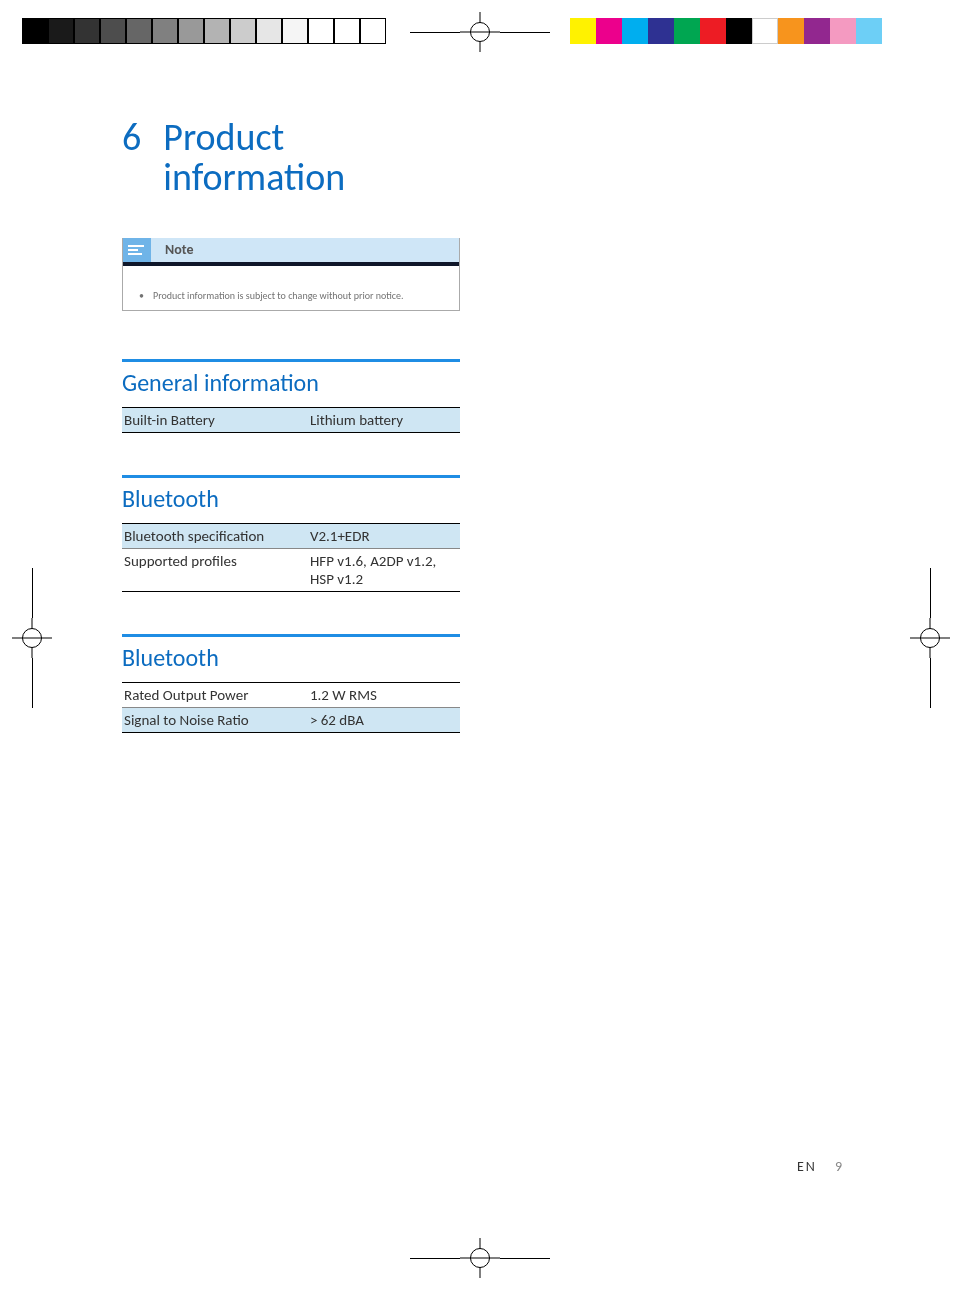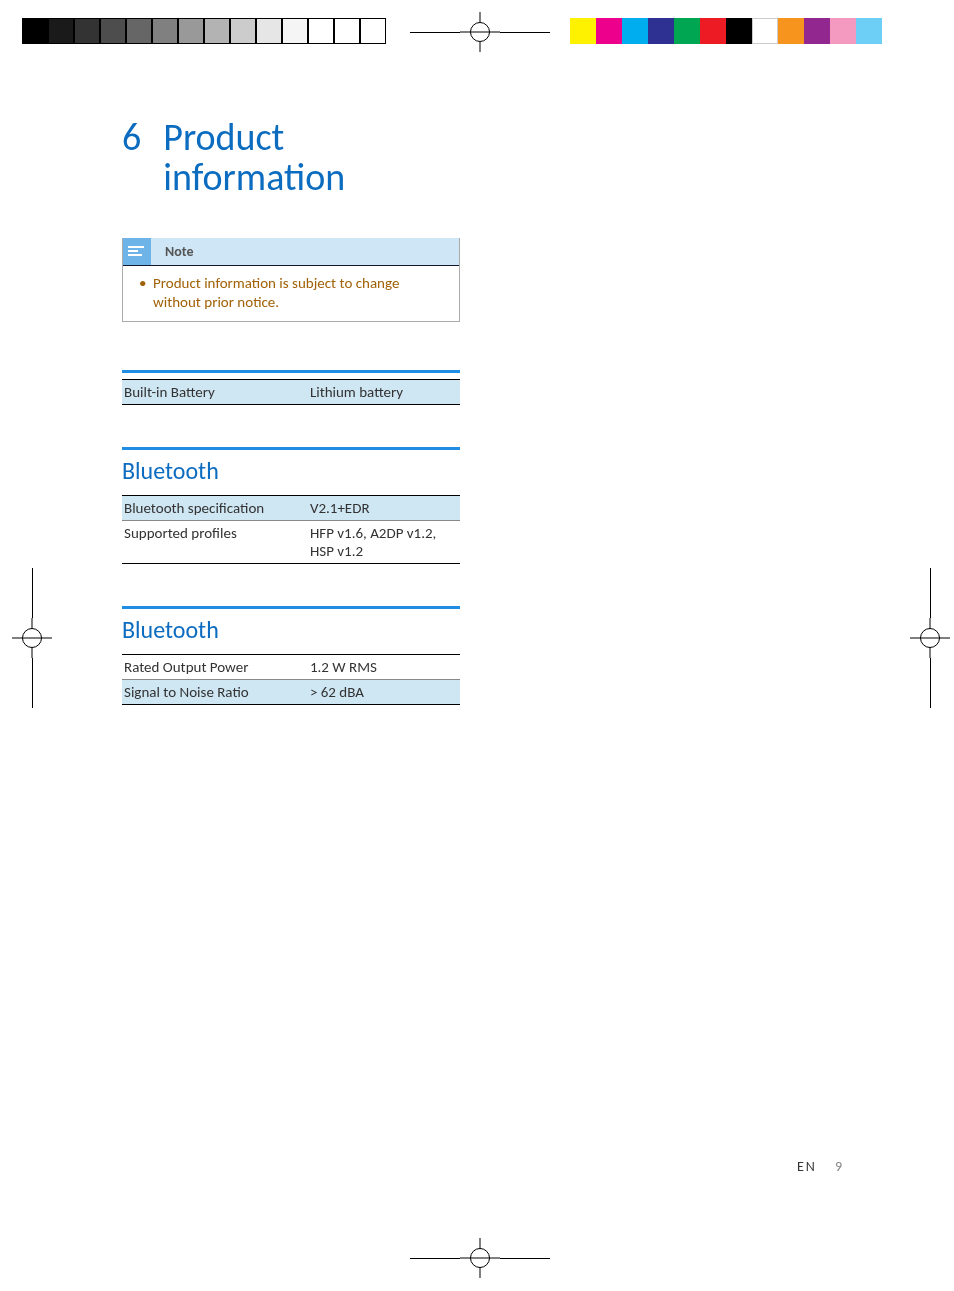--- a/index.html
+++ b/index.html
@@ -68,28 +68,28 @@
 
   
   .page { position: absolute; left: 122px; top: 118px; width: 720px; }
   .col { width: 338px; }
 
   .chapter-head { display:flex; gap: 22px; color:#0c6cc0; margin-bottom: 40px;}
   .chapter-num { font-size: 38px; font-weight: 400; line-height: 1; }
   .chapter-title { font-size: 38px; font-weight: 400; line-height: 1.05; }
 
   .note-box { border:1px solid #aaa; border-top: none; padding: 0 0 8px 0; margin-bottom: 48px;}
-  .note-head { display:flex; align-items:stretch; height:28px; margin-bottom:8px; border-bottom:1px solid #0f172a;}
+  .note-head { display:flex; align-items:stretch; height:28px; margin-bottom:23px; border-bottom:4px solid #0f172a;}
   .note-icon { width:28px; background:#6fb4e8; display:flex; flex-direction:column; justify-content:center; align-items:flex-start; padding:5px 5px;}
   .note-icon span{display:block; height:2px; background:#fff; margin:1px 0;}
   .note-icon span:nth-child(1){width:16px;}
   .note-icon span:nth-child(2){width:10px;}
   .note-icon span:nth-child(3){width:14px;}
   .note-label { background:#cfe6f7; flex:1; display:flex; align-items:center; padding-left:14px; font-size:14px; font-weight:bold; color:#555;}
-  .note-body { font-size:15px; color:#a16207; padding: 0 14px 0 30px; position:relative; line-height:1.3;}
+  .note-body { font-size:10px; color:#737373; padding: 0 14px 0 30px; position:relative; line-height:1.3;}
   .note-body::before { content:"•"; position:absolute; left:16px; top:0;}
 
   .section { margin-bottom: 42px; }
   .section-rule { height:3px; background:#1f8de4; margin-bottom: 6px;}
   .section-title { color:#0c6cc0; font-size:24px; font-weight:400; margin-bottom: 10px;}
   table.spec { width:100%; border-collapse: collapse; font-size:15px; color:#333;}
   table.spec td { padding: 3px 6px 3px 2px; vertical-align: top; border-bottom:1px solid #888;}
   table.spec tr:first-child td { border-top:1.5px solid #000;}
   table.spec tr:last-child td { border-bottom:1.5px solid #000;}
   table.spec tr.shade td { background:#cfe6f3;}
@@ -170,20 +170,21 @@
             <span></span>
             <span></span>
           </div>
         <div class="note-label">Note</div>
       </div>
       <div class="note-body">Product information is subject to change without prior notice.</div>
     </div>
 
     <div class="section">
       <div class="section-rule"></div>
+      <div class="section-title">General information</div>
       <table class="spec">
         <tbody>
         <tr class="shade">
               <td>Built-in Battery</td>
               <td>Lithium battery</td>
             </tr>
       </tbody>
         </table>
     </div>
 

